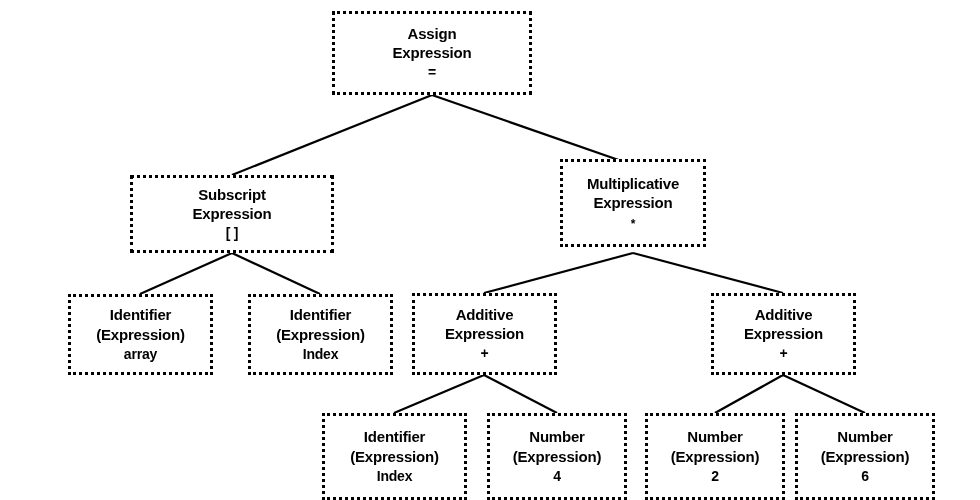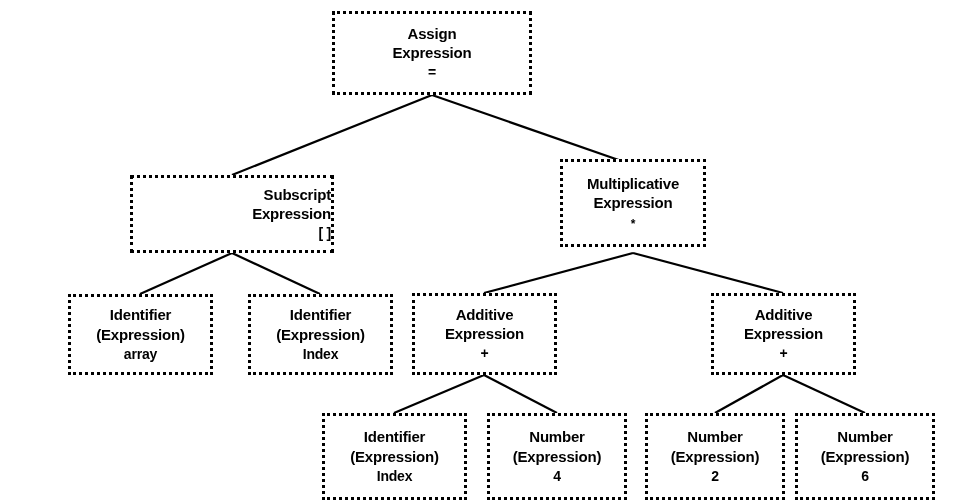--- a/index.html
+++ b/index.html
@@ -67,21 +67,21 @@
       <line x1="484" y1="375" x2="394" y2="413" stroke="#000000" stroke-width="2.2"></line>
       <line x1="484" y1="375" x2="557" y2="413" stroke="#000000" stroke-width="2.2"></line>
       <line x1="783" y1="375" x2="715" y2="413" stroke="#000000" stroke-width="2.2"></line>
       <line x1="783" y1="375" x2="865" y2="413" stroke="#000000" stroke-width="2.2"></line>
     </svg>
 <div class="node" style="left: 332px; top: 11px; width: 200px; height: 84px;">
       <span class="ln">Assign</span>
       <span class="ln">Expression</span>
       <span class="ln op">=</span>
     </div>
-    <div class="node" style="left: 130px; top: 175px; width: 204px; height: 78px; align-items: flex-end;">
+    <div class="node" style="left: 130px; top: 175px; width: 204px; height: 78px;">
       <span class="ln">Subscript</span>
       <span class="ln">Expression</span>
       <span class="ln op">[ ]</span>
     </div>
     <div class="node" style="left: 560px; top: 159px; width: 146px; height: 88px;">
       <span class="ln">Multiplicative</span>
       <span class="ln">Expression</span>
       <span class="ln op-star">*</span>
     </div>
     <div class="node" style="left: 68px; top: 294px; width: 145px; height: 81px;">

